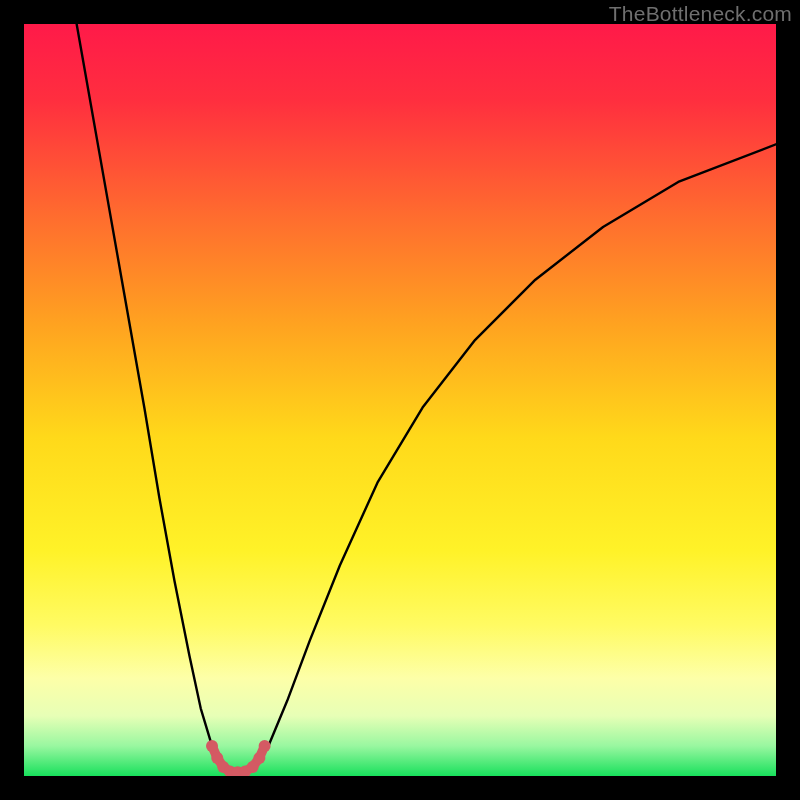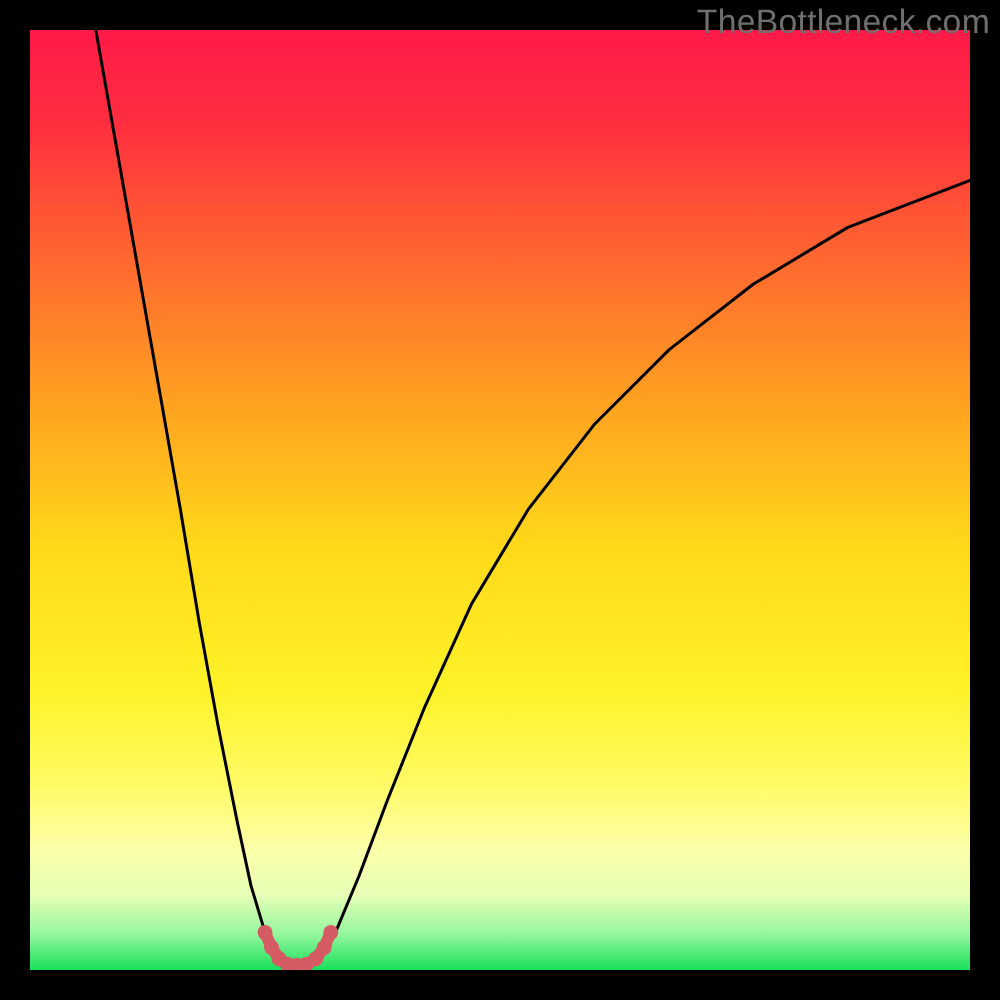--- a/index.html
+++ b/index.html
@@ -24,21 +24,21 @@
     left: 0;
     top: 0;
     width: 752px;
     height: 752px;
   }
   .watermark {
     position: absolute;
     top: 2px;
     right: 8px;
     color: #6f6f6f;
-    font-size: 27px;
+    font-size: 21px;
     font-weight: 400;
     letter-spacing: 0.2px;
     user-select: none;
   }
 </style>
 </head>
 <body>
 
 <div class="frame">
   <svg class="plot" viewBox="0 0 752 752" preserveAspectRatio="none">

